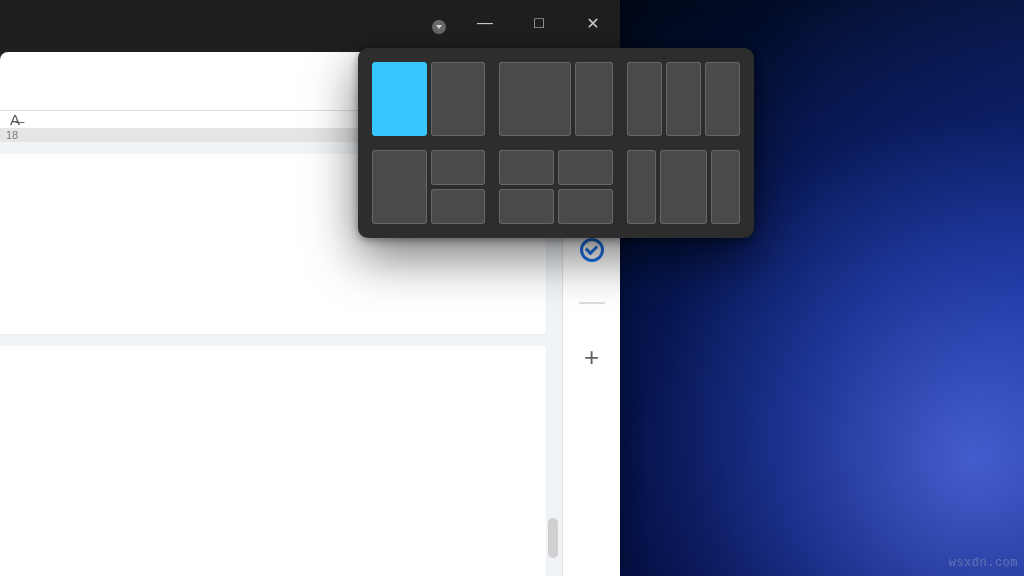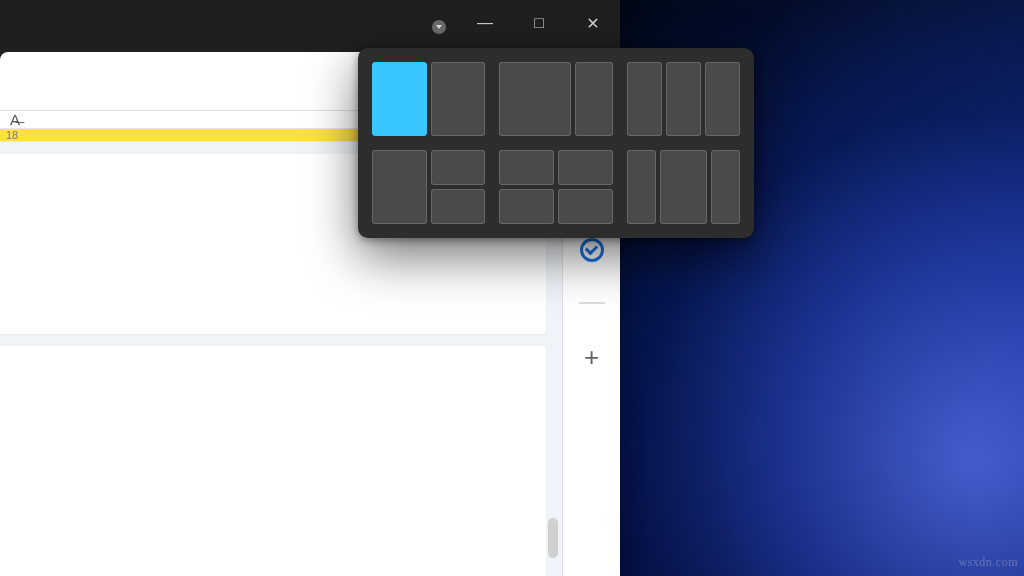--- a/index.html
+++ b/index.html
@@ -57,21 +57,21 @@
     .chat-icon::before { content: ''; position: absolute; left: 4px; right: 4px; top: 4px; height: 2px; background: #4a4a4a; box-shadow: 0 4px 0 #4a4a4a; }
     .chat-icon::after { content: ''; position: absolute; left: 6px; bottom: -6px; width: 6px; height: 6px; border-left: 2px solid #4a4a4a; border-bottom: 2px solid #4a4a4a; background: #fff; transform: rotate(-45deg); }
 
     .toolbar-row {
       height: 34px; background: #fff; display: flex; align-items: center; padding-left: 4px;
       border-bottom: 1px solid #e6e6e6;
     }
     .menu-glyph { font-size: 15px; color: #555; padding: 0 6px; letter-spacing: -2px; }
 
     .subline {
-      height: 26px; background: #fde047; border-bottom: 1px solid #e6e6e6;
+      height: 26px; background: #e5e5e5; border-bottom: 1px solid #e6e6e6;
       display: flex; align-items: center; padding-left: 6px;
       font-size: 11px; color: #7a7a7a;
     }
 
     .content-area {
       flex: 1; display: flex;
       background: #f0f4f8;
     }
     .doc-pane { flex: 1; padding: 12px 16px 0 0; display: flex; flex-direction: column; gap: 12px; }
     .card { background: #fff; border-radius: 3px; height: 180px; box-shadow: 0 1px 2px rgba(0,0,0,0.04); margin-left: -2px; }
@@ -102,21 +102,21 @@
     
     .scroll-hint {
       position: absolute; right: 62px; bottom: 18px;
       width: 10px; height: 40px; border-radius: 5px; background: #d0d0d0;
     }
 
     
     .wm {
       position: absolute; right: 6px; bottom: 6px;
       color: rgba(200,200,200,0.35); font-size: 12px; letter-spacing: 0.5px;
-      font-family: Liberation Serif, serif;
+      font-family: Liberation Mono, monospace;
     }
 
     
     .snap {
       position: absolute; left: 358px; top: 48px;
       width: 396px; height: 190px;
       background: #2d2d2d;
       border-radius: 10px;
       box-shadow: 0 18px 50px rgba(0,0,0,0.55), 0 2px 8px rgba(0,0,0,0.4);
       padding: 14px;

